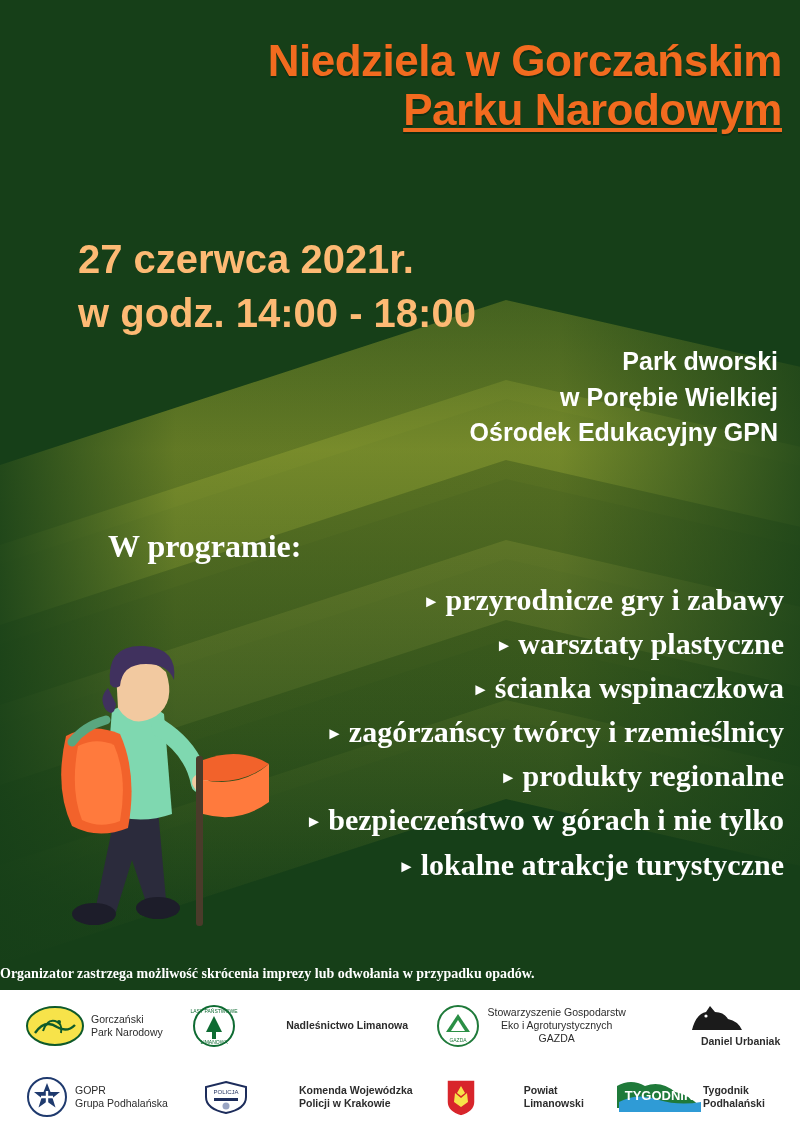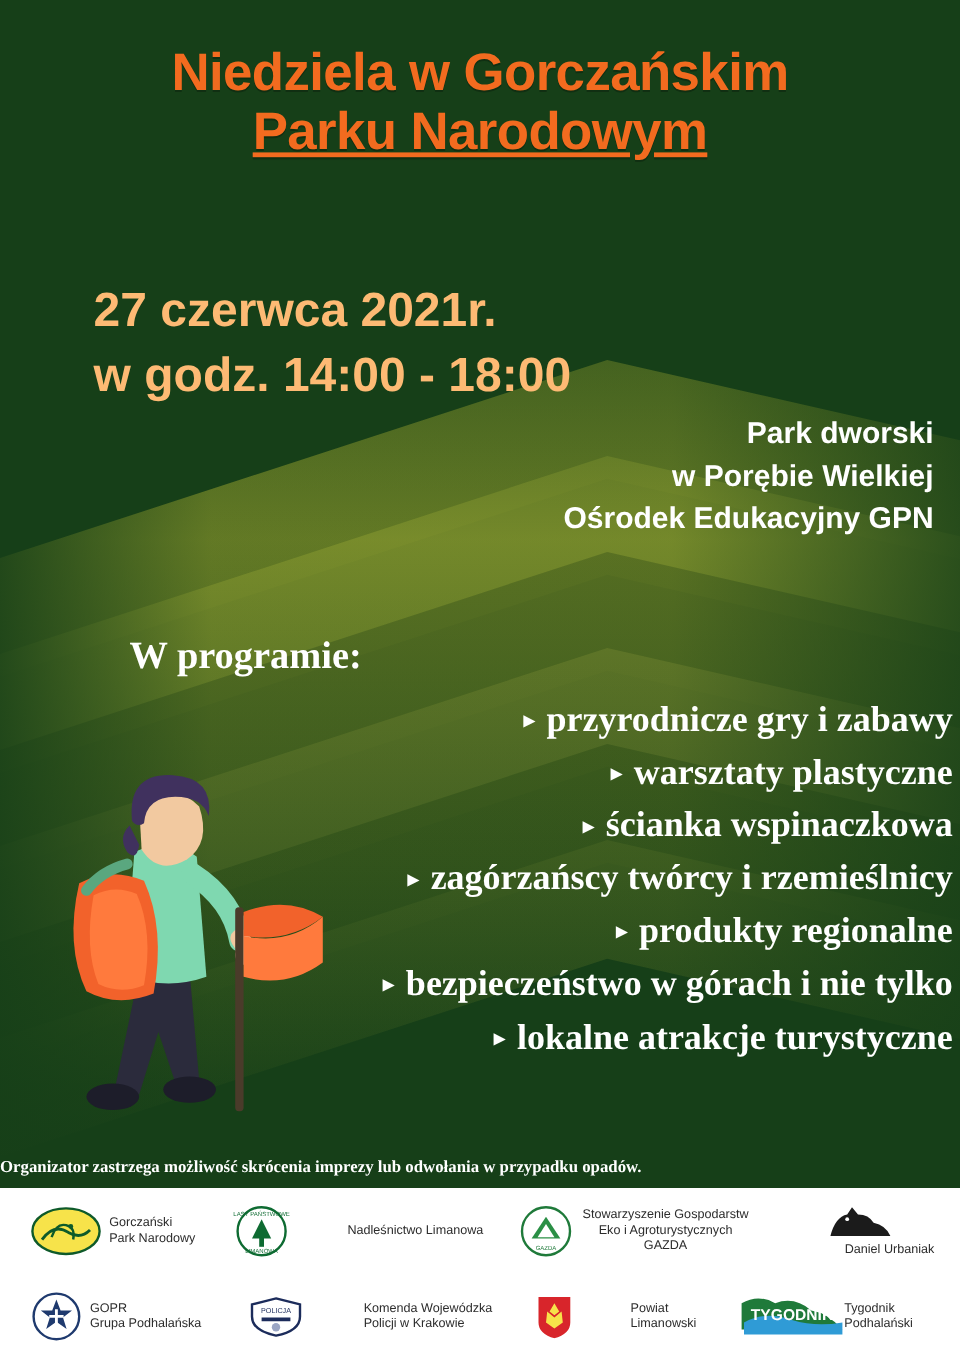--- a/index.html
+++ b/index.html
@@ -45,21 +45,21 @@
   }
   .fadeside {
     position: absolute; inset: 0;
     background: linear-gradient(to right, rgba(22,63,24,.85) 0%, rgba(22,63,24,.1) 22%, rgba(22,63,24,.1) 70%, rgba(22,63,24,.8) 100%);
   }
 
   
   .content { position: relative; z-index: 3; }
 
   .title {
-    text-align: center;
+    text-align: right;
     color: #f26b1f;
     font-weight: bold;
     font-size: 44px;
     line-height: 1.12;
     letter-spacing: -0.5px;
     padding: 36px 18px 0 18px;
     text-shadow: 0 2px 0 rgba(0,0,0,.25);
   }
   .title .l2 { display: block; text-decoration: underline; }
 
@@ -86,21 +86,21 @@
     position: absolute;
     left: 108px; top: 528px;
     color: #ffffff;
     font-family: "Liberation Serif", serif;
     font-weight: bold;
     font-size: 32px;
   }
 
   .prog-list {
     position: absolute;
-    right: 6px; top: 578px;
+    right: 16px; top: 578px;
     width: 640px;
     list-style: none;
     text-align: right;
     color: #ffffff;
     font-family: "Liberation Serif", serif;
     font-weight: bold;
     font-size: 30px;
     line-height: 1.47;
   }
   .prog-list li { white-space: nowrap; }
@@ -149,21 +149,21 @@
     min-width: 0;
   }
   .slogo { flex: 0 0 auto; }
   .stxt {
     font-size: 10.5px;
     color: #2c2c2c;
     line-height: 1.22;
     font-family: "Liberation Sans", sans-serif;
     white-space: pre-line;
   }
-  .stxt.b { font-weight: normal; padding-left: 40px; }
+  .stxt.b { font-weight: bold; padding-left: 40px; }
   .stxt.c { text-align: center; }
 </style>
 </head>
 <body>
 
 <div id="poster">
 
   <div class="bands">
     <div class="chev c1"></div>
     <div class="chev c2"></div>

